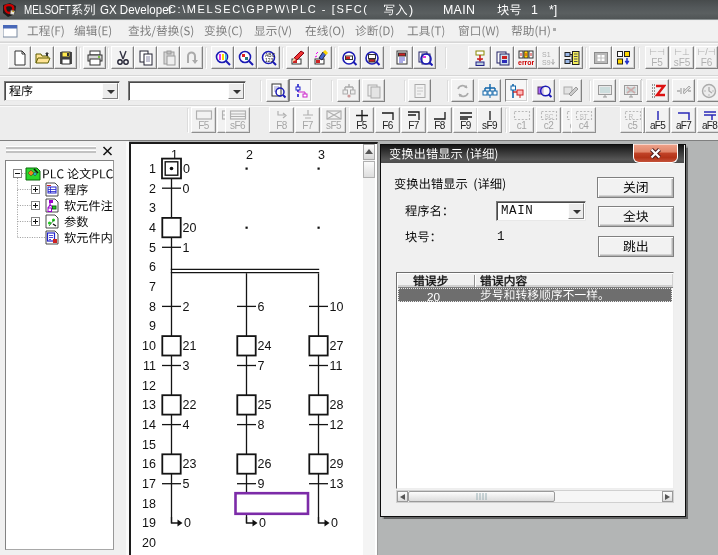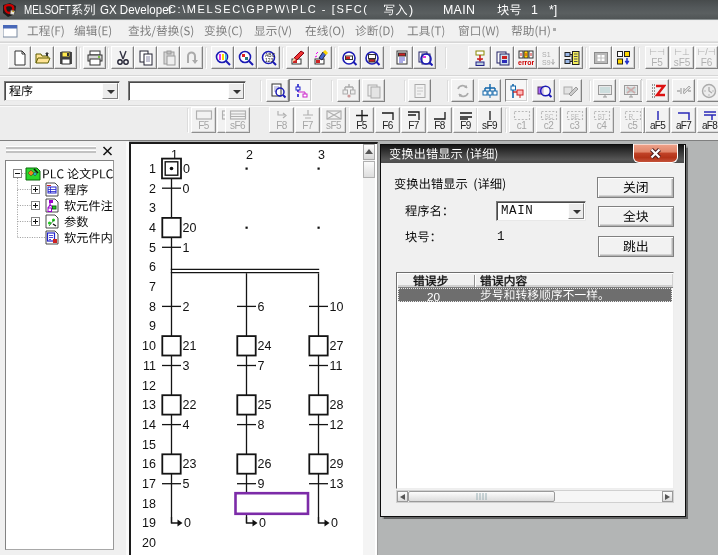--- a/index.html
+++ b/index.html
@@ -498,21 +498,21 @@
     </svg>
     <div class="lab">c2</div>
   </div>
 <div class="tb3 dis" style="left:562px;top:107px">
     <svg width="18" height="11" viewBox="0 0 18 11">
       <rect x="1.5" y="1.5" width="15" height="8" fill="none" stroke="#b8b8b8" stroke-dasharray="2 1.6" stroke-width="1.1"></rect>
       <text x="4.5" y="8.5" font-size="6.5" fill="#b8b8b8" font-family="Liberation Sans">SE</text>
     </svg>
     <div class="lab">c3</div>
   </div>
-<div class="tb3 dis" style="left:589px;top:107px">
+<div class="tb3 dis" style="left:571px;top:107px">
     <svg width="18" height="11" viewBox="0 0 18 11">
       <rect x="1.5" y="1.5" width="15" height="8" fill="none" stroke="#b8b8b8" stroke-dasharray="2 1.6" stroke-width="1.1"></rect>
       <text x="4.5" y="8.5" font-size="6.5" fill="#b8b8b8" font-family="Liberation Sans">ST</text>
     </svg>
     <div class="lab">c4</div>
   </div>
 <div class="tb3 dis" style="left:620px;top:107px">
     <svg width="18" height="11" viewBox="0 0 18 11">
       <rect x="1.5" y="1.5" width="15" height="8" fill="none" stroke="#b8b8b8" stroke-dasharray="2 1.6" stroke-width="1.1"></rect>
       <text x="4.5" y="8.5" font-size="6.5" fill="#b8b8b8" font-family="Liberation Sans">R</text>

